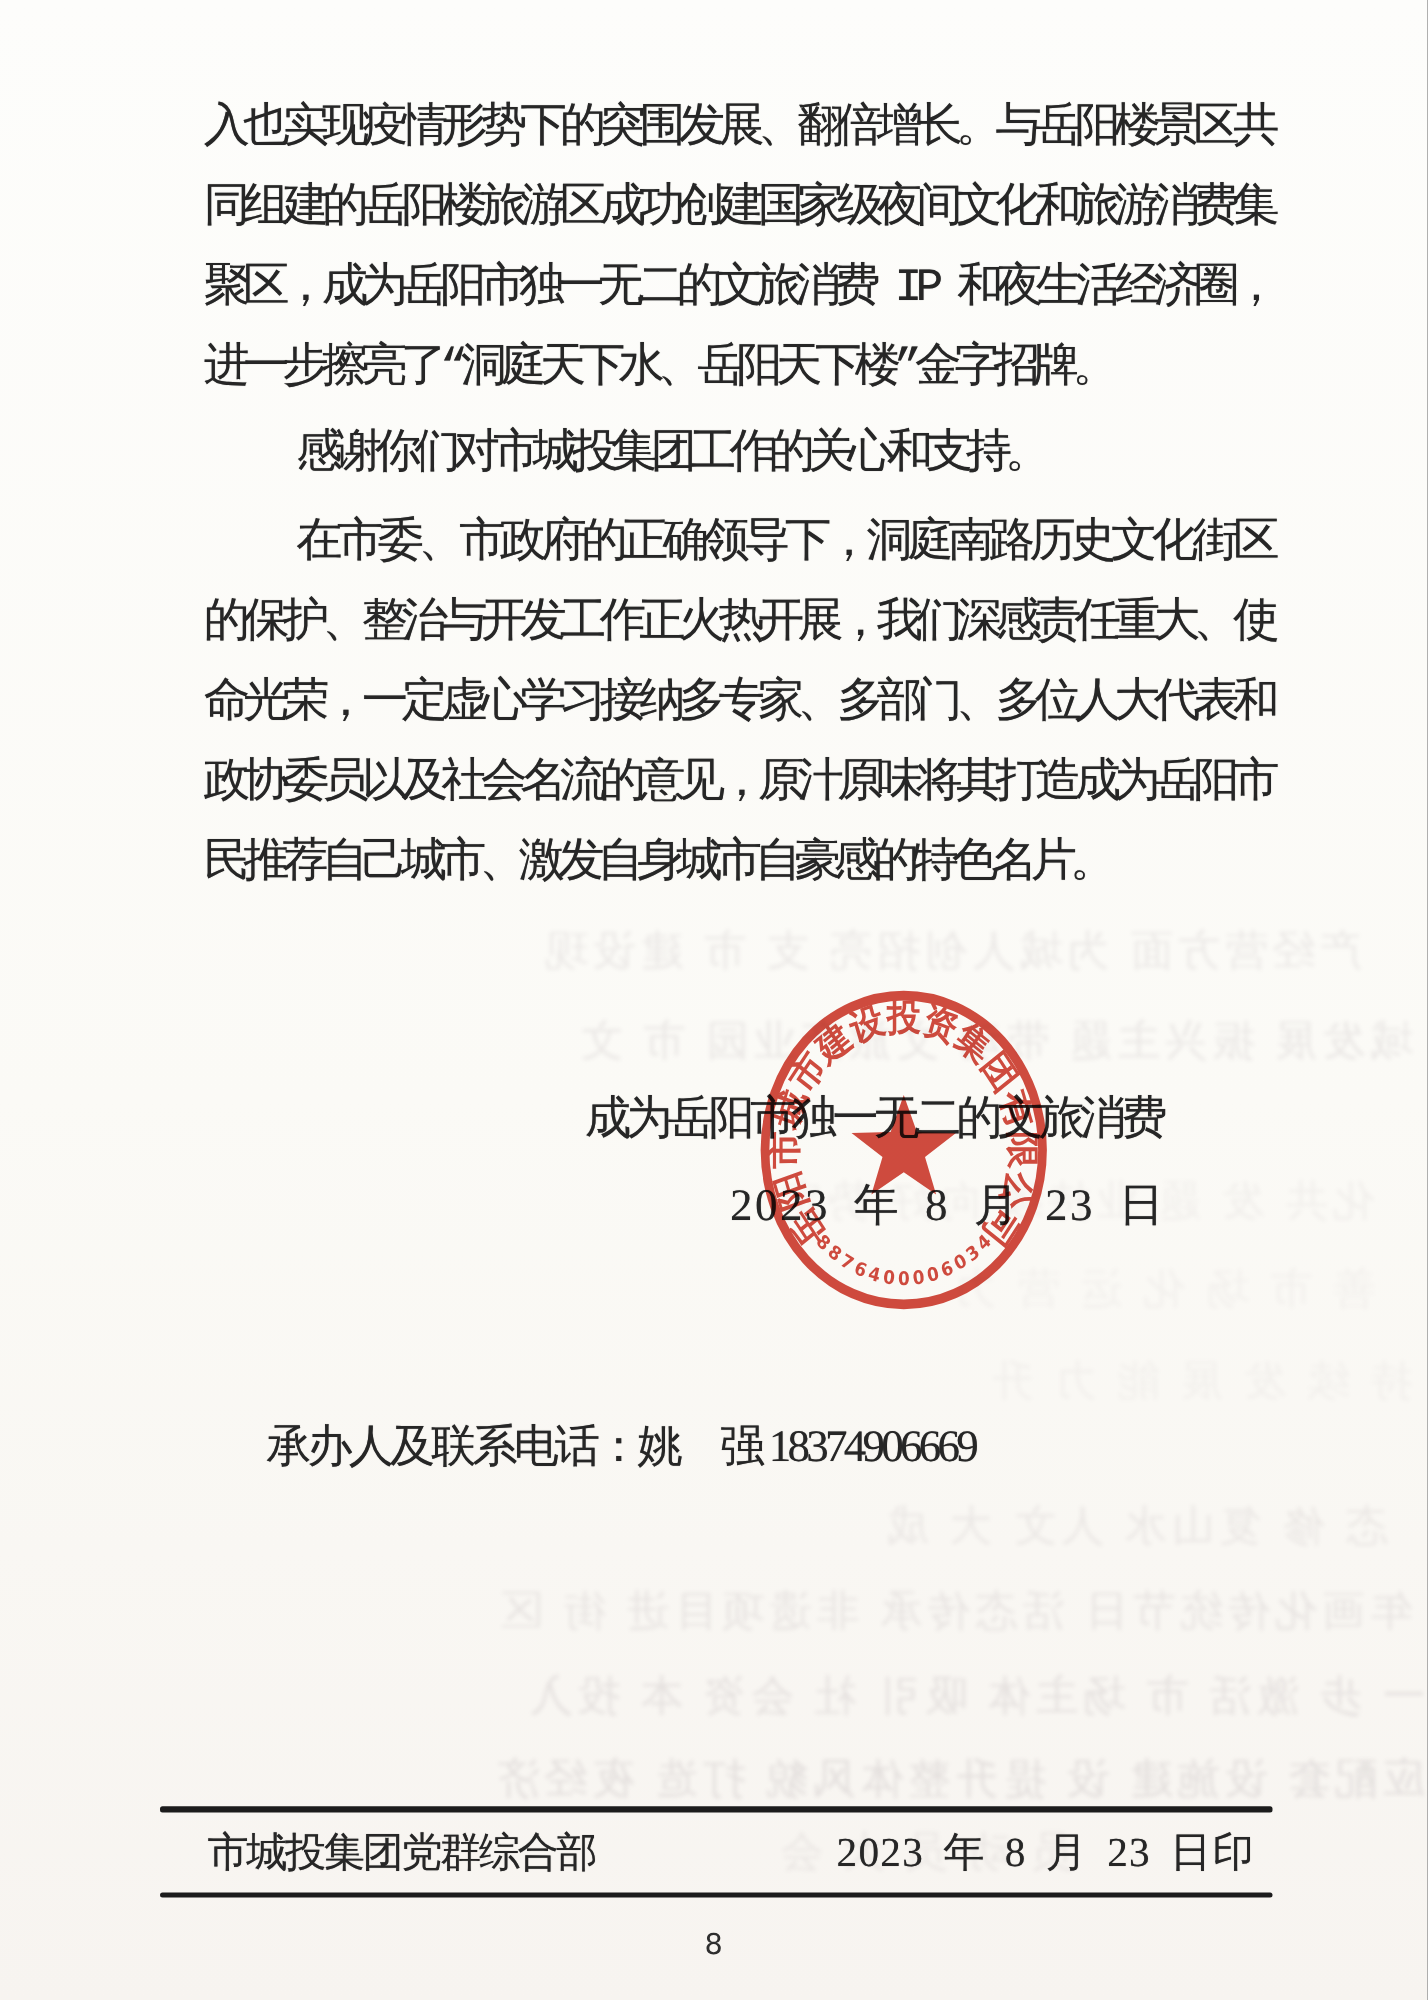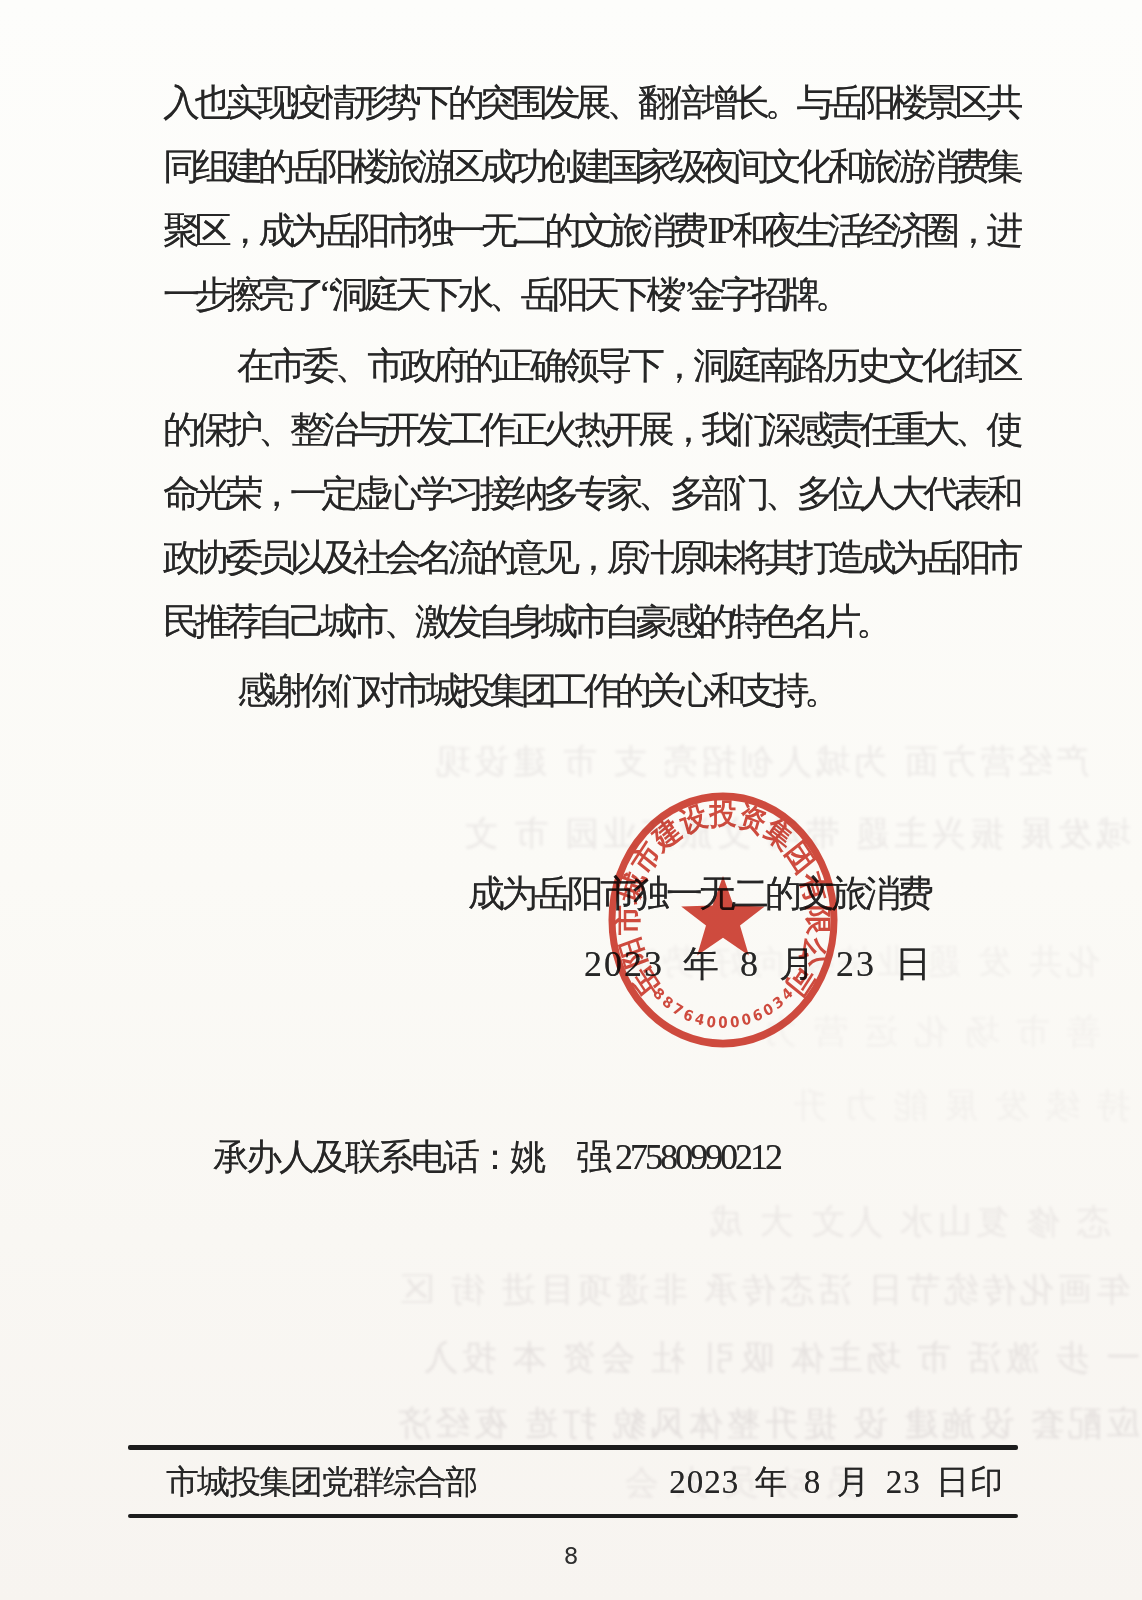--- a/index.html
+++ b/index.html
@@ -11,20 +11,21 @@
     overflow:hidden;
     font-family:"Liberation Serif","DejaVu Serif",serif;
     color:#262626;
   }
   
   .body-text{
     position:absolute;top:71px;left:163px;width:855px;
     font-size:37px;line-height:64px;letter-spacing:-5.5px;
     text-align:justify;
     text-shadow:0 0 0.6px rgba(40,40,40,.65);
+    font-family:Liberation Mono, monospace;
   }
   .body-text p{margin:0;padding:0;}
   .body-text p.indent{text-indent:2em;}
   .body-text p.p2{margin-top:7px;}
   .body-text p.p3{margin-top:5px;}
   
   .company{
     position:absolute;left:468px;top:869px;
     font-size:37px;letter-spacing:-4px;white-space:nowrap;
     text-shadow:0 0 0.6px rgba(40,40,40,.65);
@@ -94,22 +95,22 @@
     <div class="ghost" style="top:1086px;left:760px;width:370px;opacity:.06">持 续 发 展 能 力  升</div>
     <div class="ghost" style="top:1202px;left:150px;width:960px;opacity:.11">态 修 复山水 人文 大 成 </div>
     <div class="ghost" style="top:1270px;left:140px;width:990px;opacity:.13">年画化传统节日 活态传承 非遗项目进 街 区</div>
     <div class="ghost" style="top:1338px;left:140px;width:1000px;opacity:.15">一 步 激活 市 场主体 吸引 社 会资 本 投入</div>
     <div class="ghost" style="top:1404px;left:140px;width:1000px;opacity:.16">应配套 设施建 设 提升整体风貌 打造 夜经济</div>
     <div class="ghost" style="top:1463px;left:480px;width:380px;opacity:.10">员 动 员 大 会</div>
   </div>
 
   <div class="body-text">
     <p class="para p1">入也实现疫情形势下的突围发展、翻倍增长。与岳阳楼景区共同组建的岳阳楼旅游区成功创建国家级夜间文化和旅游消费集聚区，成为岳阳市独一无二的文旅消费 IP 和夜生活经济圈，进一步擦亮了“洞庭天下水、岳阳天下楼”金字招牌。</p>
+    <p class="para indent p3">感谢你们对市城投集团工作的关心和支持。</p>
     <p class="para indent p2">在市委、市政府的正确领导下，洞庭南路历史文化街区的保护、整治与开发工作正火热开展，我们深感责任重大、使命光荣，一定虚心学习接纳多专家、多部门、多位人大代表和政协委员以及社会名流的意见，原汁原味将其打造成为岳阳市民推荐自己城市、激发自身城市自豪感的特色名片。</p>
-    <p class="para indent p3">感谢你们对市城投集团工作的关心和支持。</p>
   </div>
 
   <div class="company">成为岳阳市独一无二的文旅消费</div>
   <div class="sig-date">2023 年 8 月 23 日</div>
 
   <svg class="seal" viewBox="-130 -150 260 300" xmlns="http://www.w3.org/2000/svg">
     <g>
       <g transform="scale(1,1.113)">
         <circle class="seal-ring" r="111"></circle>
         <g id="seal-chars">
@@ -142,21 +143,21 @@
             <text transform="rotate(22.00) translate(0,97)" text-anchor="middle" class="seal-digit">6</text>
             <text transform="rotate(29.33) translate(0,97)" text-anchor="middle" class="seal-digit">7</text>
             <text transform="rotate(36.67) translate(0,97)" text-anchor="middle" class="seal-digit">8</text>
             <text transform="rotate(44.00) translate(0,97)" text-anchor="middle" class="seal-digit">8</text>
           </g>
       </g>
       <polygon class="seal-star" points="0,-44 10.5,-14.5 41.8,-13.6 17,5.6 25.9,35.6 0,17.8 -25.9,35.6 -17,5.6 -41.8,-13.6 -10.5,-14.5"></polygon>
     </g>
   </svg>
 
-  <div class="contact-line c2">承办人及联系电话：姚　强 27580990212</div>
+  <div class="contact-line c2">承办人及联系电话：姚　强 18374906669</div>
 
   <div class="footer">
     <div class="rule top"></div>
     <div class="footer-row">
       <span class="dept">市城投集团党群综合部</span>
       <span class="print-date">2023 年 8 月 23 日印</span>
     </div>
     <div class="rule bottom"></div>
   </div>
 

